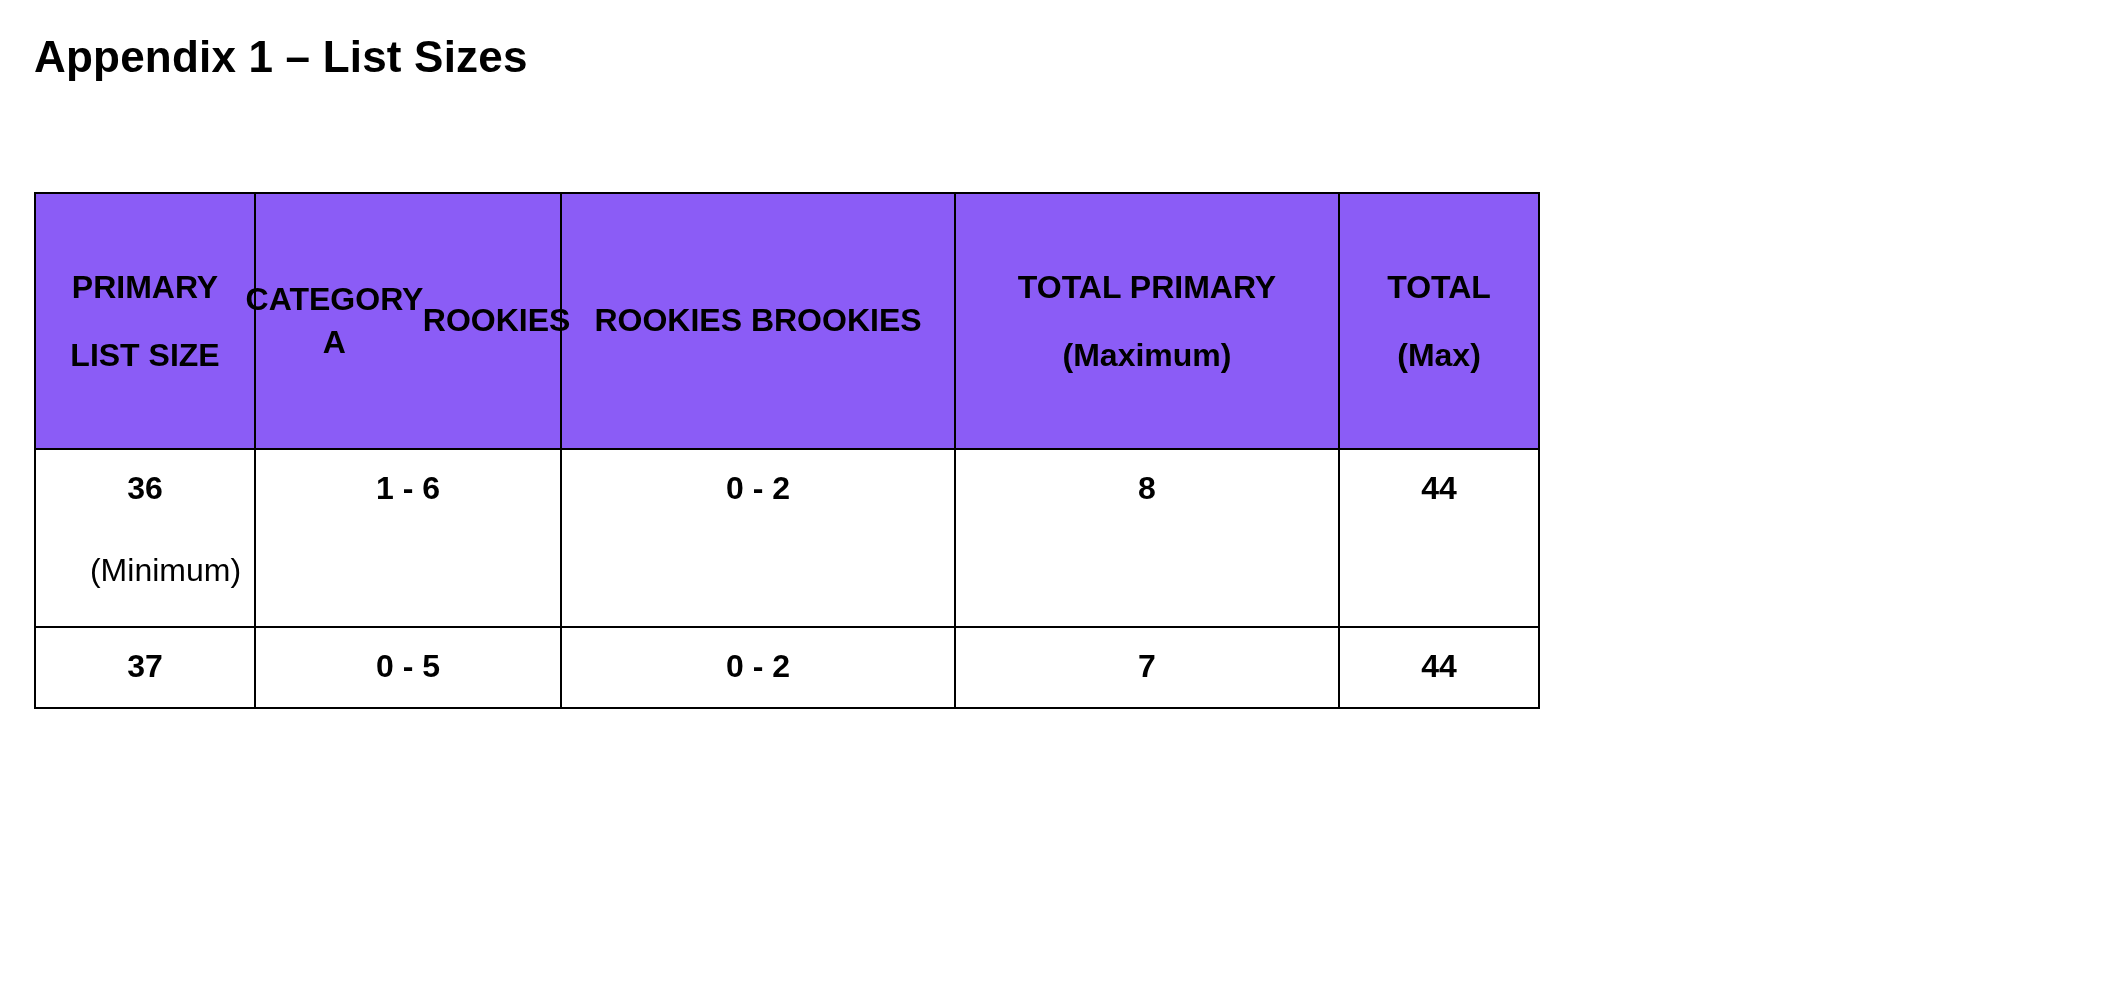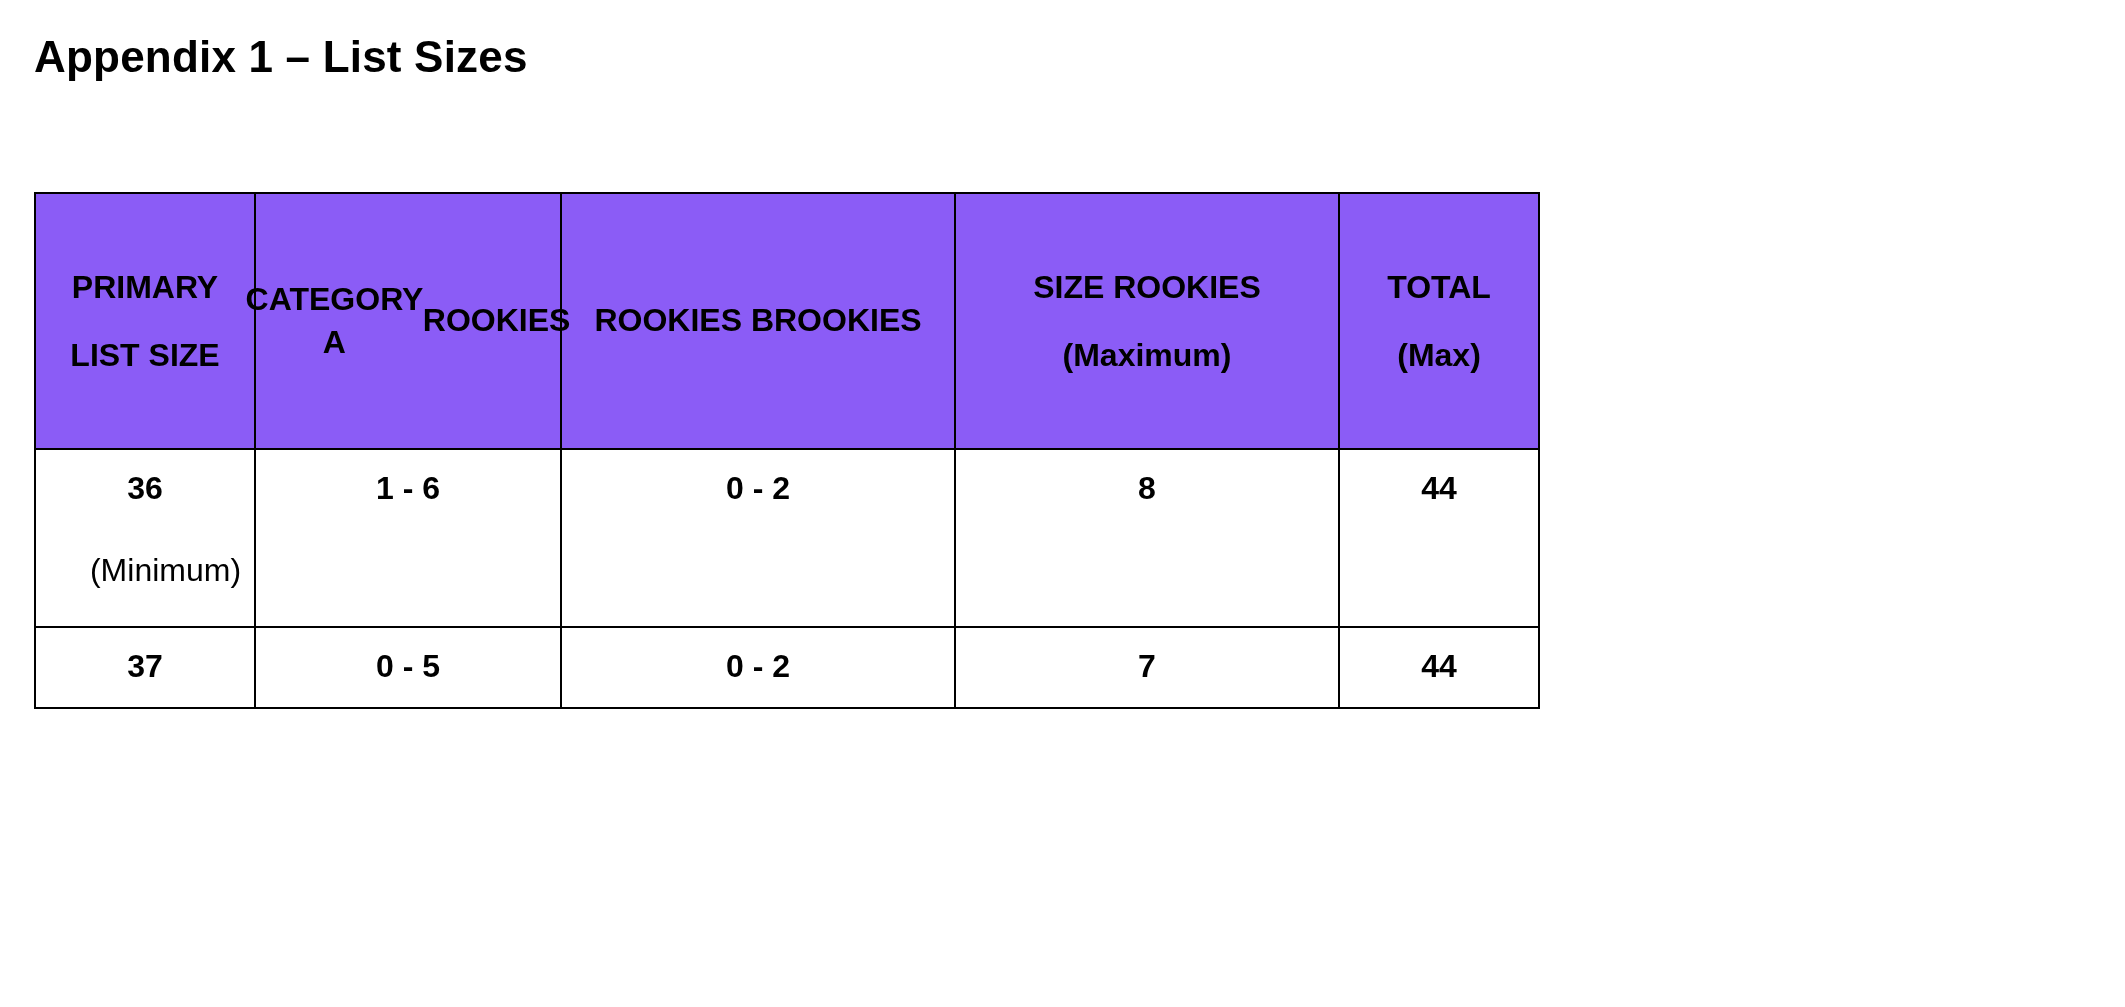--- a/index.html
+++ b/index.html
@@ -121,21 +121,21 @@
         <th>
           <div class="hdr-stack">
             <div class="hdr-twoline">
               <span>ROOKIES B</span>
               <span>ROOKIES</span>
             </div>
           </div>
         </th>
         <th>
           <div class="hdr-stack">
-            <span>SIZE ROOKIES</span>
+            <span>TOTAL PRIMARY</span>
             <span>(Maximum)</span>
           </div>
         </th>
         <th>
           <div class="hdr-stack">
             <span>TOTAL</span>
             <span>(Max)</span>
           </div>
         </th>
       </tr>

